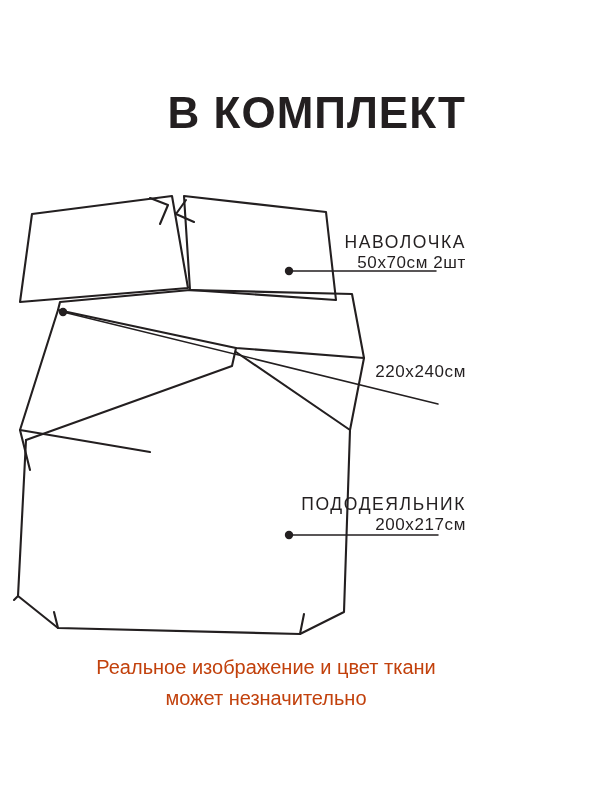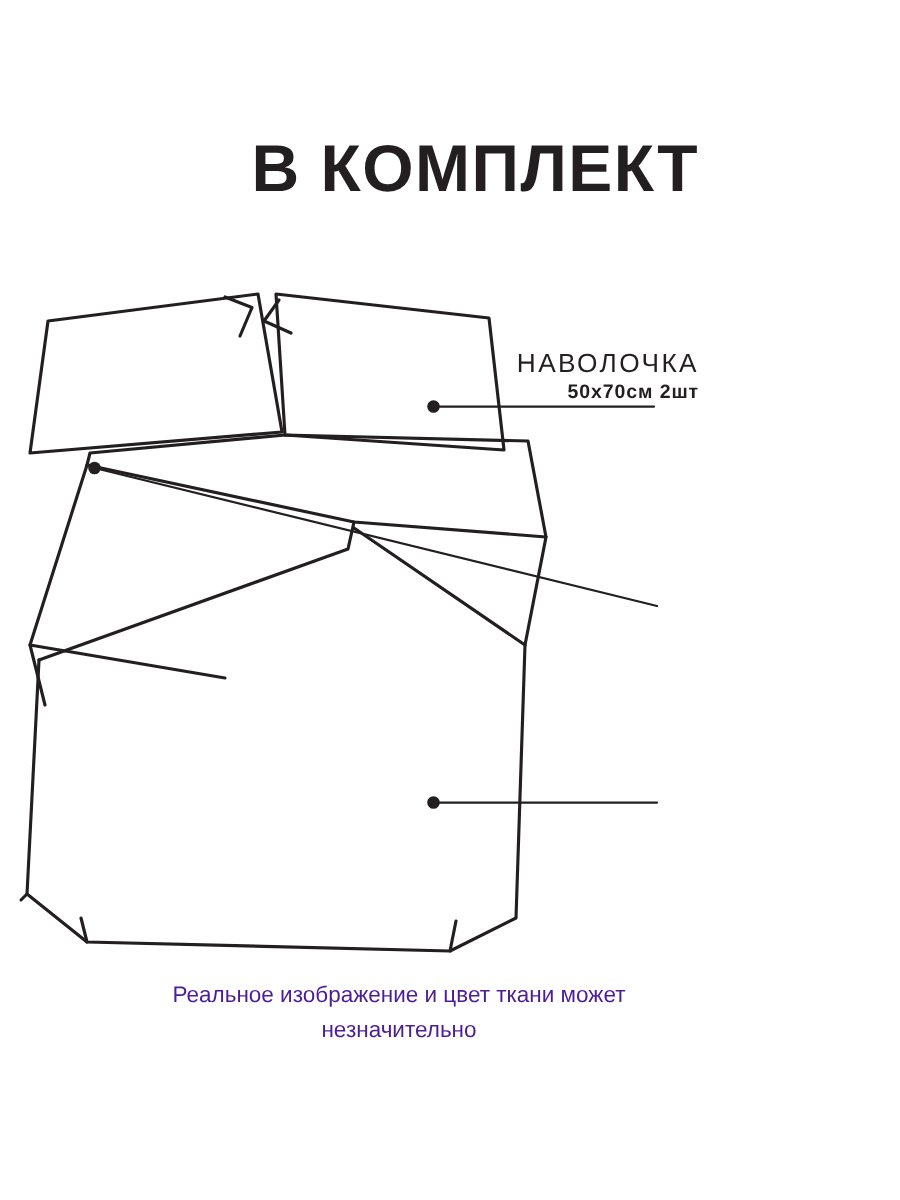--- a/index.html
+++ b/index.html
@@ -47,22 +47,22 @@
   .callout .name {
     display: block;
     font-size: 17.5px;
     font-weight: normal;
     letter-spacing: 1.6px;
     text-transform: uppercase;
     white-space: nowrap;
   }
   .callout .size {
     display: block;
-    font-size: 13px;
-    font-weight: bold;
+    font-size: 17px;
+    font-weight: normal;
     letter-spacing: 0.6px;
     white-space: nowrap;
   }
   #callout-pillow { top: 232px; right: 18px; }
   #callout-sheet  { top: 362px; right: 18px; }
   #callout-duvet  { top: 494px; right: 18px; }
 
   
   #illustration {
     position: absolute;
@@ -72,22 +72,22 @@
     height: 800px;
   }
 
   
   #footnote {
     position: absolute;
     left: 0;
     right: 0;
     top: 652px;
     text-align: center;
-    color: #4c1d95;
-    font-size: 15px;
+    color: #c2410c;
+    font-size: 20px;
     line-height: 1.55;
     padding: 0 24px;
     margin-left: 48px;
   }
   #footnote span { display: block; }
 </style>
 </head>
 <body>
 
 <div id="page">
@@ -136,20 +136,25 @@
   <div id="title-block">
     <span class="line">В КОМПЛЕКТ</span>
   </div>
 
   <div class="callout" id="callout-pillow">
     <span class="name">НАВОЛОЧКА</span>
     <span class="size">50х70см 2шт</span>
   </div>
 
   <div class="callout" id="callout-sheet">
+    <span class="size">220х240см</span>
   </div>
 
+  <div class="callout" id="callout-duvet">
+    <span class="name">ПОДОДЕЯЛЬНИК</span>
+    <span class="size">200х217см</span>
+  </div>
 
   <div id="footnote">
     <span>Реальное изображение и цвет ткани может незначительно</span>
   </div>
 
 </div>
 
 </body></html>

